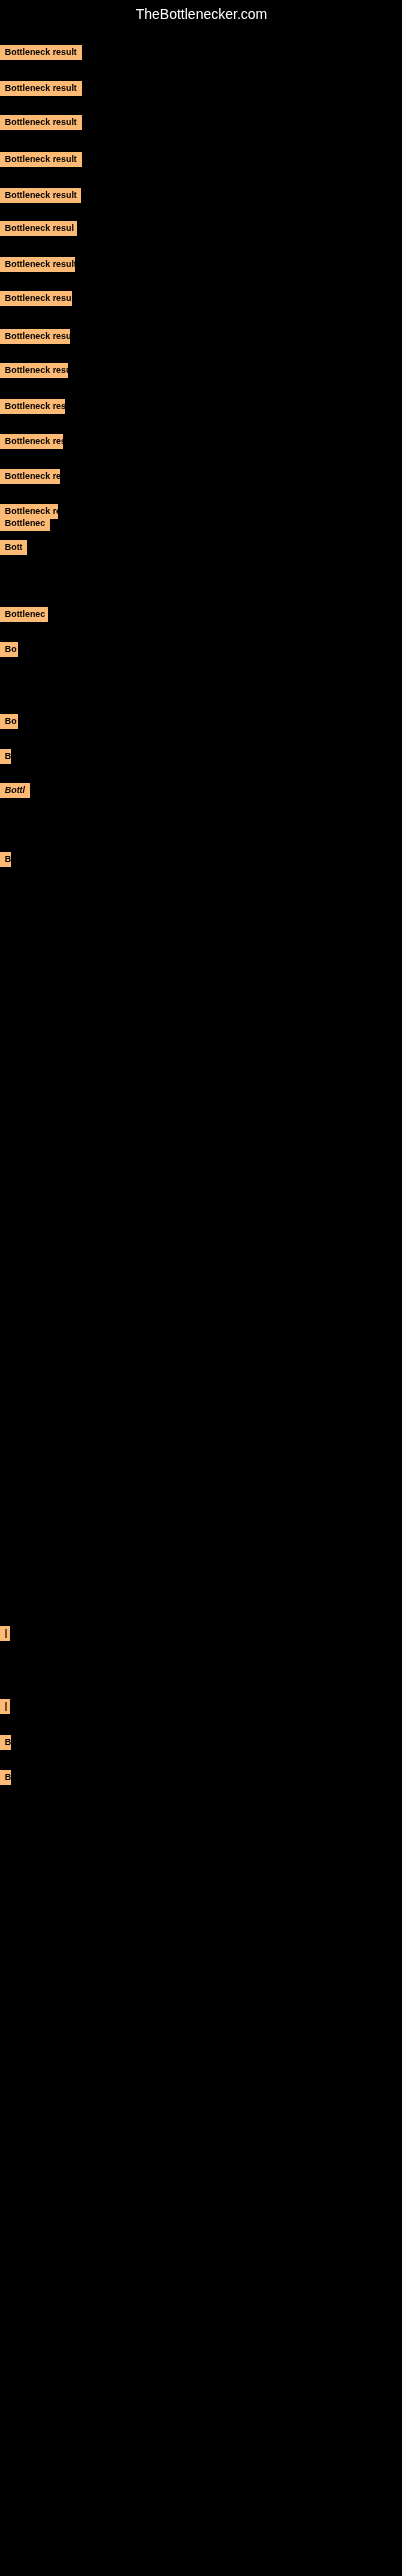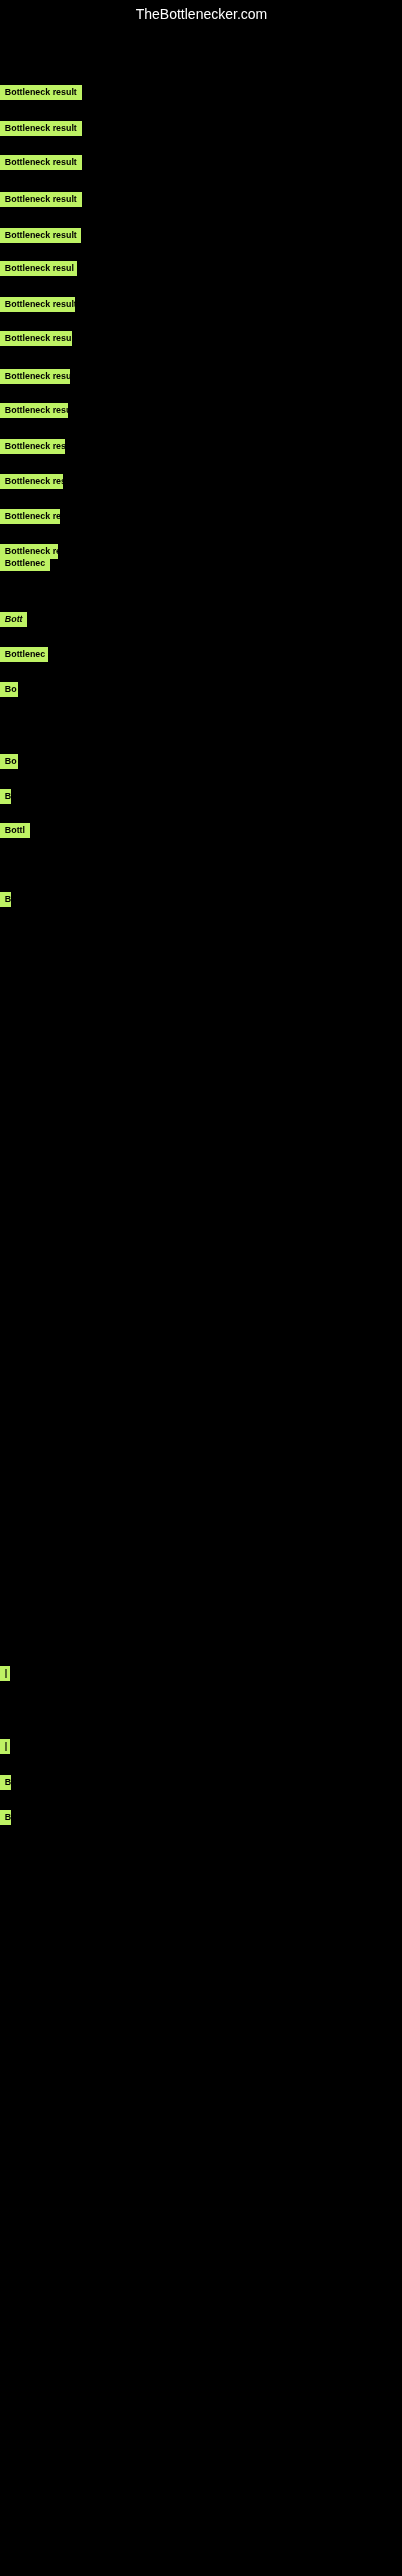--- a/index.html
+++ b/index.html
@@ -18,29 +18,28 @@
 
     .site-title {
       text-align: center;
       color: #ffffff;
       font-size: 14px;
       padding: 6.4px 0;
       width: 100%;
     }
 
     .bottleneck-badge {
-      background-color: #bef264;
+      background-color: #fdba74;
       color: #000000;
       font-size: 8.9px;
       font-weight: bold;
       padding: 2.4px 4.8px;
       display: inline-block;
       white-space: nowrap;
       overflow: hidden;
-      margin-top: 40px;
     }
 
     .badge-container {
       position: absolute;
       left: 0;
     }
   </style>
 </head>
 <body>
 
@@ -55,25 +54,25 @@
     <div class="badge-container" style="top: 221px;"><span class="bottleneck-badge" style="max-width: 77px;">Bottleneck resul</span></div>
     <div class="badge-container" style="top: 257px;"><span class="bottleneck-badge" style="max-width: 75px;">Bottleneck result</span></div>
     <div class="badge-container" style="top: 291px;"><span class="bottleneck-badge" style="max-width: 72px;">Bottleneck resu</span></div>
     <div class="badge-container" style="top: 329px;"><span class="bottleneck-badge" style="max-width: 70px;">Bottleneck resu</span></div>
     <div class="badge-container" style="top: 363px;"><span class="bottleneck-badge" style="max-width: 68px;">Bottleneck resu</span></div>
     <div class="badge-container" style="top: 399px;"><span class="bottleneck-badge" style="max-width: 65px;">Bottleneck resu</span></div>
     <div class="badge-container" style="top: 434px;"><span class="bottleneck-badge" style="max-width: 63px;">Bottleneck res</span></div>
     <div class="badge-container" style="top: 469px;"><span class="bottleneck-badge" style="max-width: 60px;">Bottleneck res</span></div>
     <div class="badge-container" style="top: 504px;"><span class="bottleneck-badge" style="max-width: 58px;">Bottleneck re</span></div>
     <div class="badge-container" style="top: 516px;"><span class="bottleneck-badge" style="max-width: 52px;">Bottlenec</span></div>
-    <div class="badge-container" style="top: 572px; font-style: italic;"><span class="bottleneck-badge" style="max-width: 29px;">Bott</span></div>
+    <div class="badge-container" style="top: 540px;"><span class="bottleneck-badge" style="max-width: 29px;">Bott</span></div>
     <div class="badge-container" style="top: 607px;"><span class="bottleneck-badge" style="max-width: 48px;">Bottlenec</span></div>
     <div class="badge-container" style="top: 642px;"><span class="bottleneck-badge" style="max-width: 17.7px;">Bo</span></div>
     <div class="badge-container" style="top: 714px;"><span class="bottleneck-badge" style="max-width: 17.7px;">Bo</span></div>
     <div class="badge-container" style="top: 749px;"><span class="bottleneck-badge" style="max-width: 11.3px;">B</span></div>
-    <div class="badge-container" style="top: 783px;"><span class="bottleneck-badge" style="max-width: 34px;">Bottl</span></div>
+    <div class="badge-container" style="top: 783px;"><span class="bottleneck-badge" style="max-width: 34px; font-style: italic;">Bottl</span></div>
     <div class="badge-container" style="top: 852px;"><span class="bottleneck-badge" style="max-width: 11.3px;">B</span></div>
     <div class="badge-container" style="top: 1626px;"><span class="bottleneck-badge" style="max-width: 8px;">|</span></div>
     <div class="badge-container" style="top: 1699px;"><span class="bottleneck-badge" style="max-width: 8px;">|</span></div>
     <div class="badge-container" style="top: 1735px;"><span class="bottleneck-badge" style="max-width: 11.3px;">B</span></div>
     <div class="badge-container" style="top: 1770px;"><span class="bottleneck-badge" style="max-width: 11.3px;">B</span></div>
   </div>
 
 
 </body></html>

